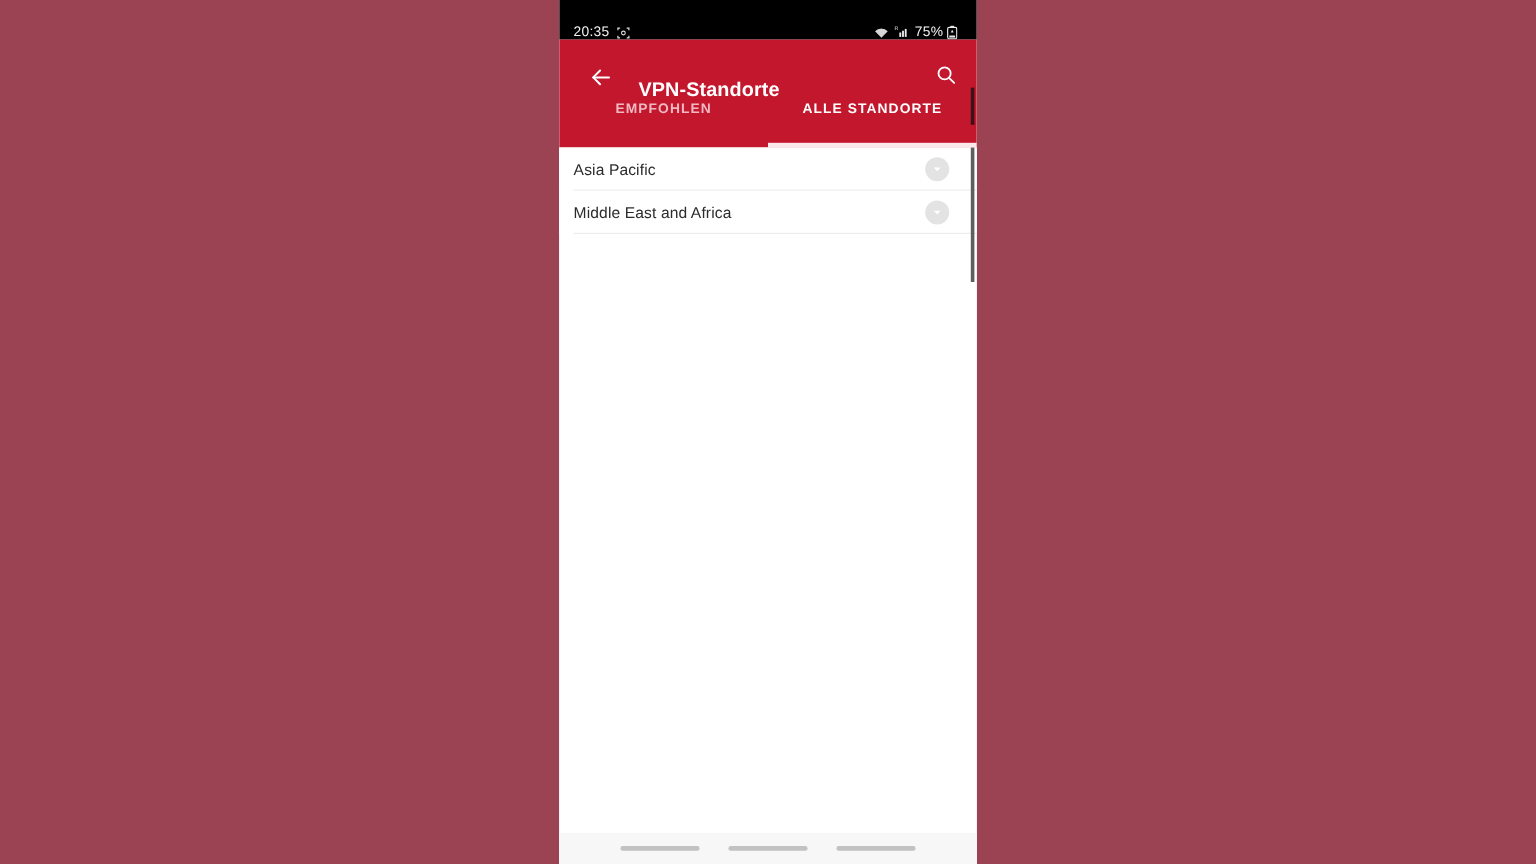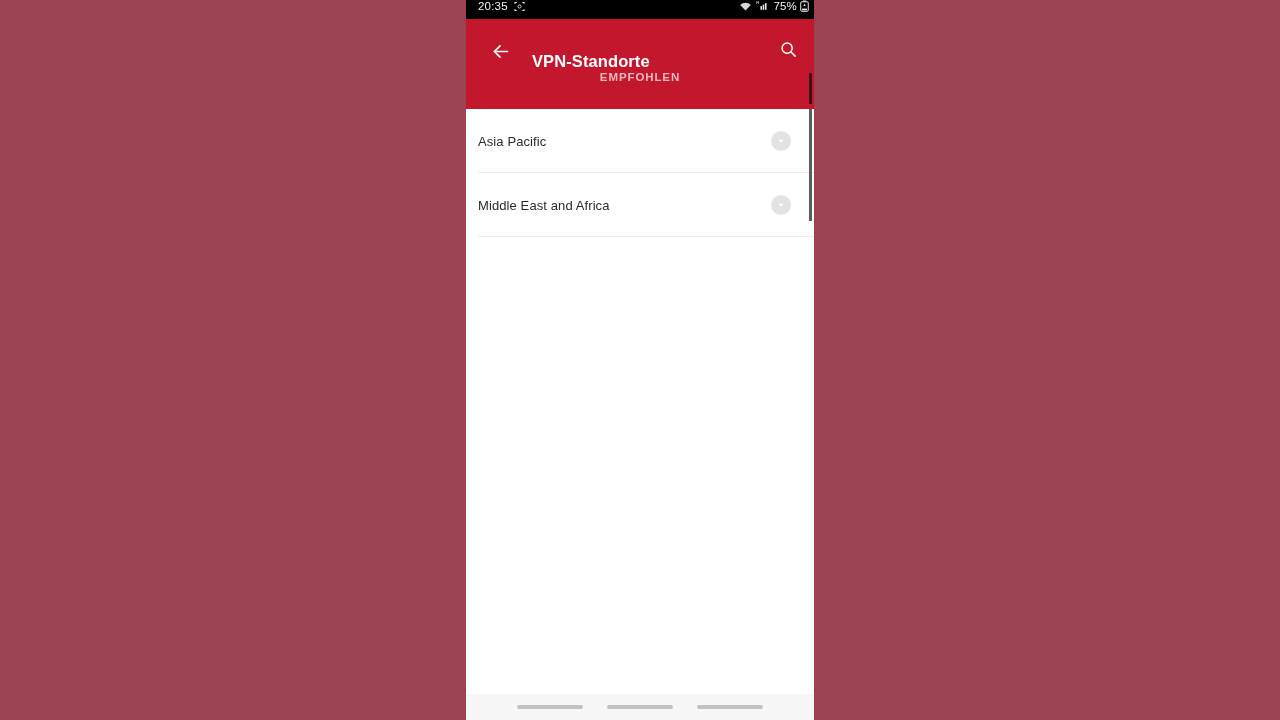--- a/index.html
+++ b/index.html
@@ -30,27 +30,27 @@
     top: 0px;
     width: 348px;
     height: 720px;
     background: #ffffff;
     overflow: hidden;
   }
 
   
   #statusbar {
     position: relative;
-    height: 19px;
+    height: 33px;
     background: #000000;
     color: #ffffff;
     display: flex;
-    align-items: flex-start;
+    align-items: flex-end;
     justify-content: space-between;
-    padding: 0 5px 0 12px;
+    padding: 0 16px 0 12px;
     box-sizing: border-box;
     font-size: 11.5px;
     letter-spacing: 0.2px;
   }
   #statusbar-left {
     display: flex;
     align-items: center;
     gap: 6px;
   }
   #statusbar-right {
@@ -150,21 +150,21 @@
   }
 
   
   #list-area {
     position: relative;
     background: #ffffff;
     height: 631px;
   }
   .list-item {
     position: relative;
-    height: 64px;
+    height: 36px;
     display: flex;
     align-items: center;
     padding: 0 12px 0 12px;
     box-sizing: border-box;
     background: #ffffff;
     cursor: pointer;
     gap: 32px;
   }
   .list-item::after {
     content: "";
@@ -309,20 +309,24 @@
           </svg>
         </span>
       </div>
     </div>
 
     <div id="tabbar">
       <div class="tab">
         <span class="tab-label">EMPFOHLEN</span>
         <span class="tab-indicator"></span>
       </div>
+      <div class="tab active">
+        <span class="tab-label">ALLE STANDORTE</span>
+        <span class="tab-indicator"></span>
+      </div>
     </div>
 
     <div id="list-area">
 
       <div class="list-item">
         <span class="list-item-label">Asia Pacific</span>
         <span class="expand-icon">
           <svg width="10" height="10" viewBox="0 0 12 12">
             <path d="M2.6 4.4 L6 8 L9.4 4.4 Z" fill="#ffffff"></path>
           </svg>

